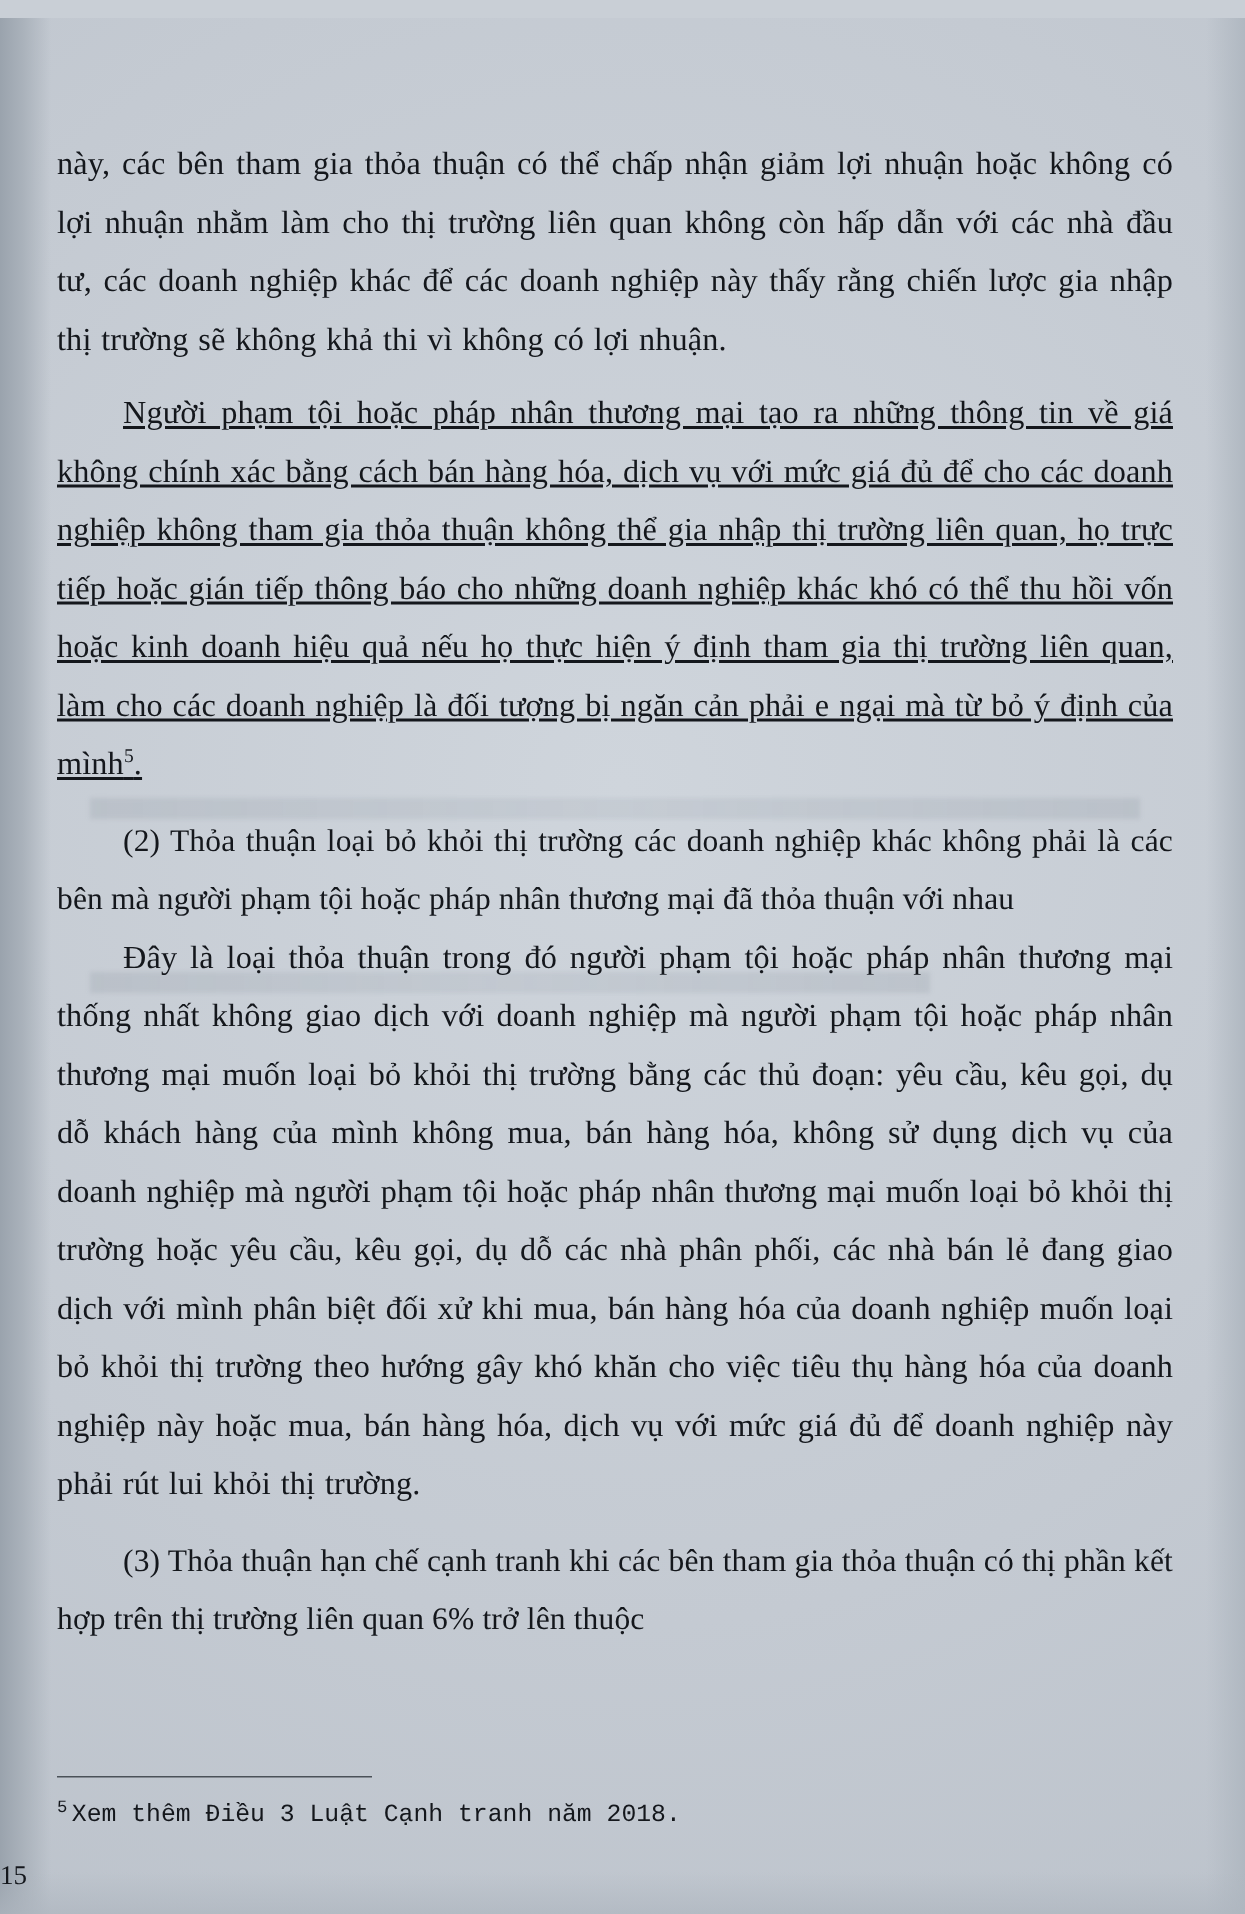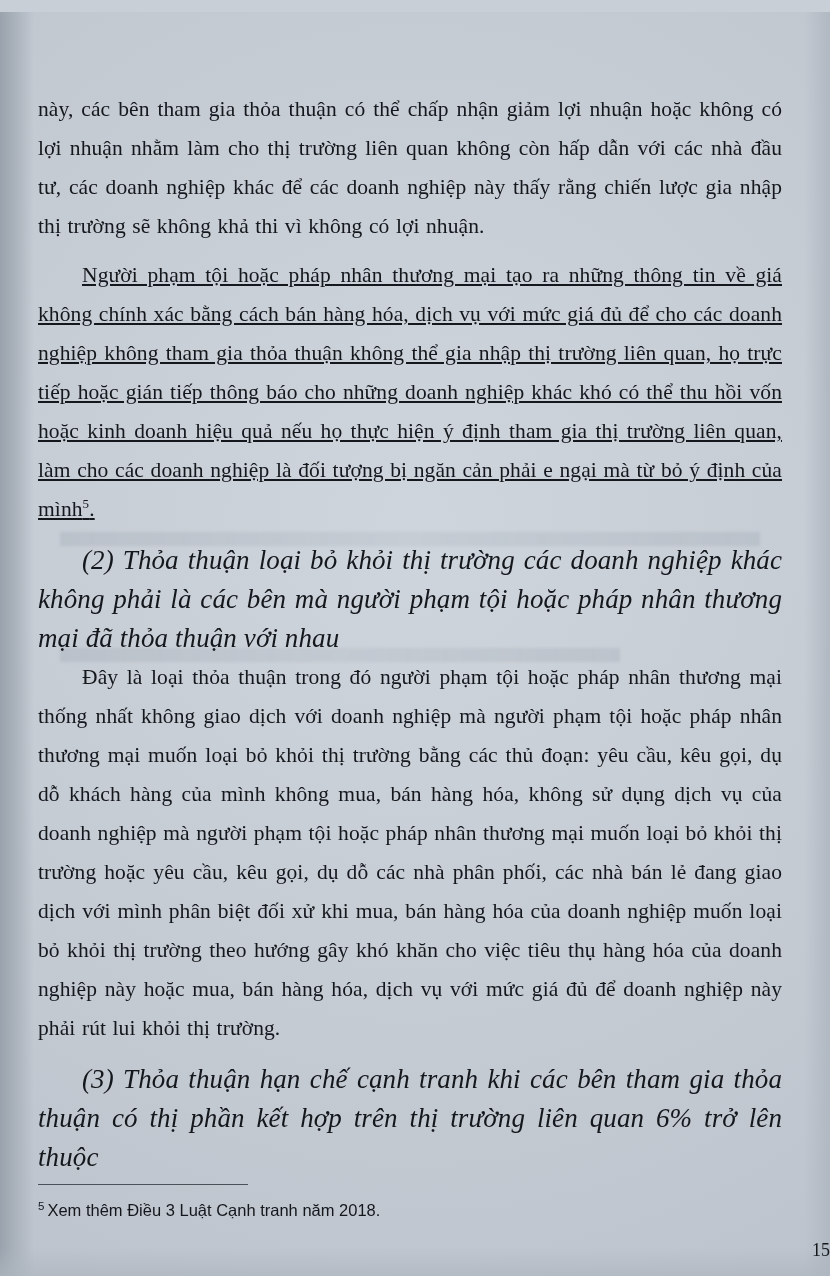--- a/index.html
+++ b/index.html
@@ -59,22 +59,21 @@
     text-align: justify;
     text-indent: 44px;
     letter-spacing: 0.1px;
     word-spacing: 1px;
   }
   p.no-indent {
     text-indent: 0;
   }
   p.italic-head {
     margin: 12px 0 0 0;
-    font-style: italic;
-    font-size: 27px;
+    font-size: 21px;
     line-height: 39px;
     color: #14171c;
     text-align: justify;
     text-indent: 44px;
     letter-spacing: 0.1px;
   }
   p.gap-before {
     margin-top: 10px;
     text-decoration: underline;
   }
@@ -92,34 +91,34 @@
     background: #4a5158;
   }
   .footnote {
     position: absolute;
     left: 38px;
     top: 1186px;
     width: 700px;
     font-size: 16.5px;
     line-height: 24px;
     color: #14171c;
-    font-family: Liberation Sans, sans-serif;
+    font-family: Liberation Mono, monospace;
   }
   .footnote sup {
     font-size: 11.5px;
     vertical-align: super;
     line-height: 0;
     margin-right: 3px;
   }
   .page-number {
     position: absolute;
     left: 0;
     top: 1228px;
     width: 830px;
-    text-align: right;
+    text-align: left;
     font-size: 18px;
     color: #14171c;
     font-family: "Liberation Serif", serif;
   }
   
   .showthrough {
     position: absolute;
     left: 60px;
     width: 700px;
     height: 14px;

